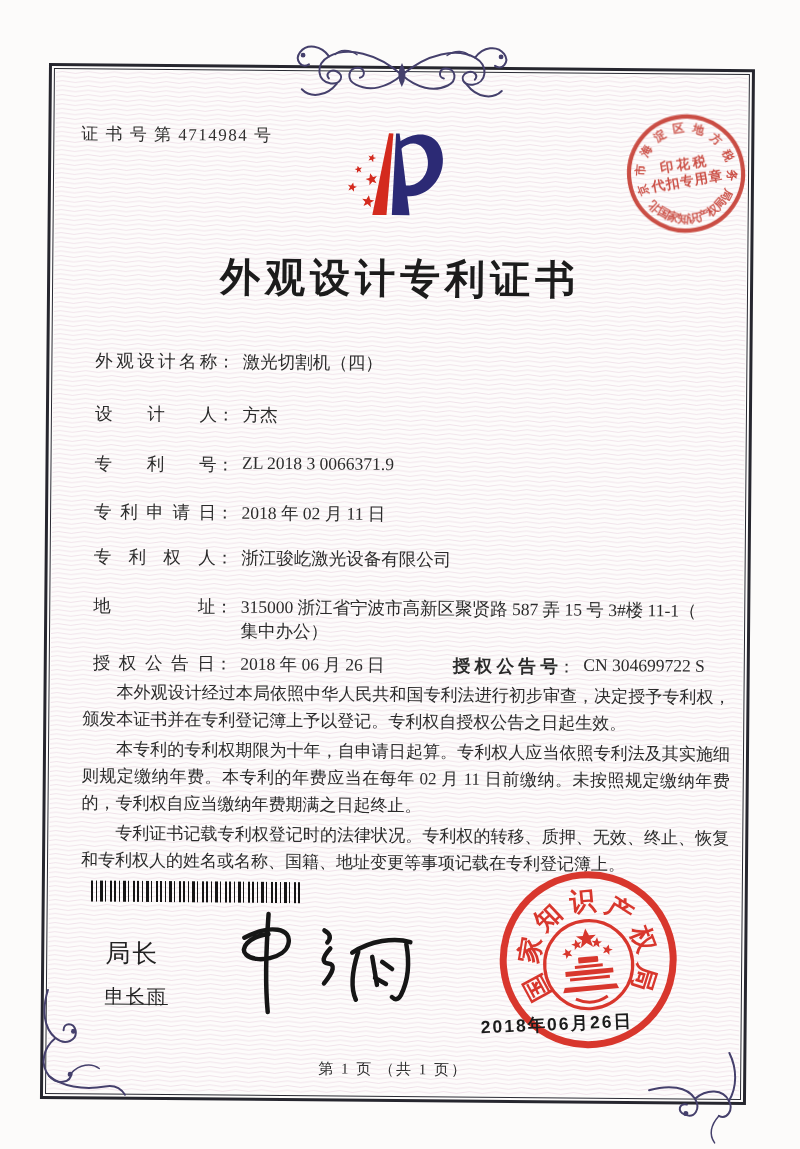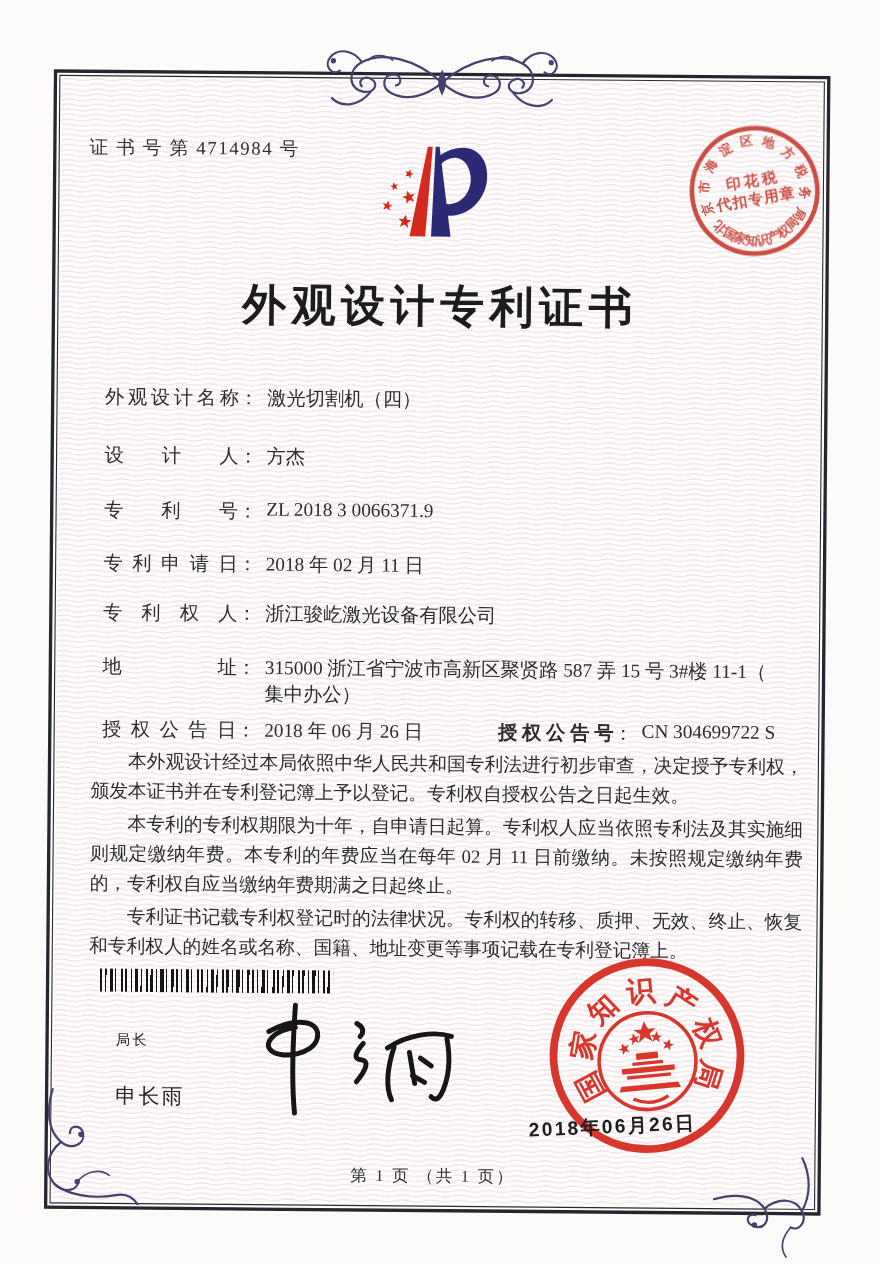--- a/index.html
+++ b/index.html
@@ -30,23 +30,23 @@
   .addr .fvalue{width:478px;}
   .grant2{position:absolute;left:360px;top:0;display:flex;width:300px;}
   .grant2 .ltext{width:105px;font-weight:bold;}
   .paras{left:36px;top:612px;width:648px;font-size:17px;line-height:27px;text-align:justify;color:#2b2b2b;}
   .paras p{margin:0 0 3px 0;text-indent:2em;}
   .barcode{left:46px;top:814px;width:212px;height:21px;
     background:
       repeating-linear-gradient(90deg,#151515 0 2px,rgba(0,0,0,0) 2px 5px,#151515 5px 6px,rgba(0,0,0,0) 6px 9px,#151515 9px 12px,rgba(0,0,0,0) 12px 14px,#151515 14px 15px,rgba(0,0,0,0) 15px 19px,#151515 19px 21px,rgba(0,0,0,0) 21px 23px);
   }
   .commissioner{left:61px;top:870px;font-family:Liberation Mono, monospace;
-    font-size:13px;color:#232323;letter-spacing:2px;text-align:center;}
+    font-size:25px;color:#232323;letter-spacing:2px;text-align:center;}
   .commissioner-name{left:61px;top:917px;font-family:"Liberation Sans","DejaVu Sans",sans-serif;
-    font-size:19px;color:#232323;letter-spacing:2px;}
+    font-size:19px;color:#232323;letter-spacing:2px;text-decoration:underline;}
   .signature{left:168px;top:836px;}
   .seal{left:449px;top:794px;z-index:3;}
   .seal-date{left:437px;top:940px;width:210px;z-index:4;font-family:"Liberation Sans","DejaVu Sans",sans-serif;
     font-size:17.5px;font-weight:bold;color:#1c1c1c;letter-spacing:2px;transform:rotate(-3deg);}
   .tax-stamp{left:570px;top:37px;z-index:3;filter:blur(0.35px);opacity:.88;}
   .footer{left:0;top:991px;width:100%;text-align:center;font-size:15px;letter-spacing:2px;color:#2e2e2e;}
   .orn-top{left:215px;top:-34px;z-index:3;}
   .orn-bl{left:-22px;top:918px;z-index:3;}
   .orn-br{left:598px;top:973px;z-index:3;}
   svg text{font-family:"Liberation Serif","DejaVu Serif",serif;}

